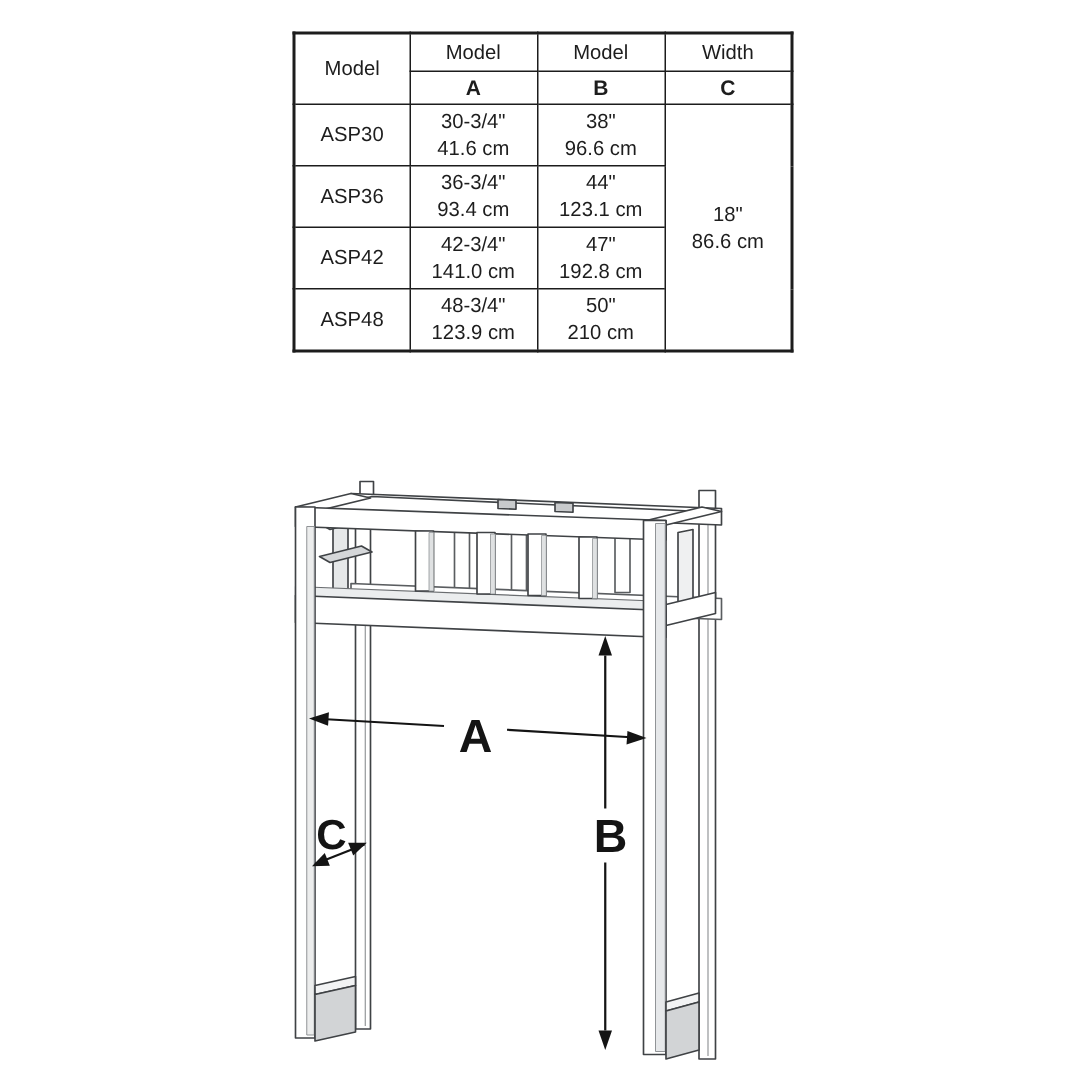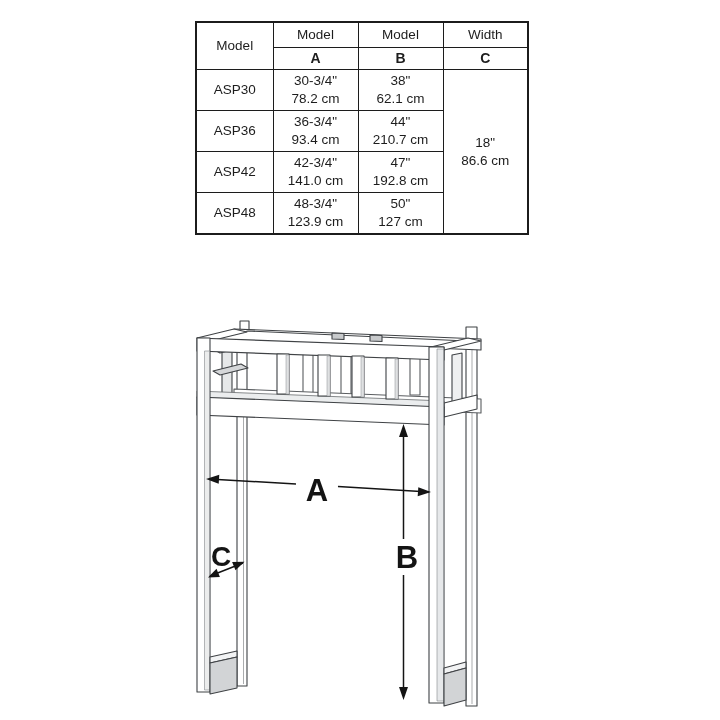--- a/index.html
+++ b/index.html
@@ -39,40 +39,40 @@
       </tr>
       <tr class="h2">
         <td>A</td>
         <td>B</td>
         <td>C</td>
       </tr>
       <tr class="data">
         <td>ASP30</td>
         <td class="two">
           <div>30-3/4"</div>
-          <div>78.2 cm</div>
+          <div>41.6 cm</div>
         </td>
         <td class="two">
           <div>38"</div>
-          <div>62.1 cm</div>
+          <div>96.6 cm</div>
         </td>
         <td class="two" rowspan="4">
           <div>18"</div>
           <div>86.6 cm</div>
         </td>
       </tr>
       <tr class="data">
         <td>ASP36</td>
         <td class="two">
           <div>36-3/4"</div>
           <div>93.4 cm</div>
         </td>
         <td class="two">
           <div>44"</div>
-          <div>210.7 cm</div>
+          <div>123.1 cm</div>
         </td>
       </tr>
       <tr class="data">
         <td>ASP42</td>
         <td class="two">
           <div>42-3/4"</div>
           <div>141.0 cm</div>
         </td>
         <td class="two">
           <div>47"</div>
@@ -80,21 +80,21 @@
         </td>
       </tr>
       <tr class="data">
         <td>ASP48</td>
         <td class="two">
           <div>48-3/4"</div>
           <div>123.9 cm</div>
         </td>
         <td class="two">
           <div>50"</div>
-          <div>127 cm</div>
+          <div>210 cm</div>
         </td>
       </tr>
     </tbody>
   </table>
 
   <svg class="drawing" width="720" height="720" viewBox="0 0 720 720">
     <g stroke="#3f4245" stroke-width="1.1" stroke-linejoin="round" fill="#ffffff">
 
       <g>
         <rect x="237" y="331" width="10" height="355"></rect>

